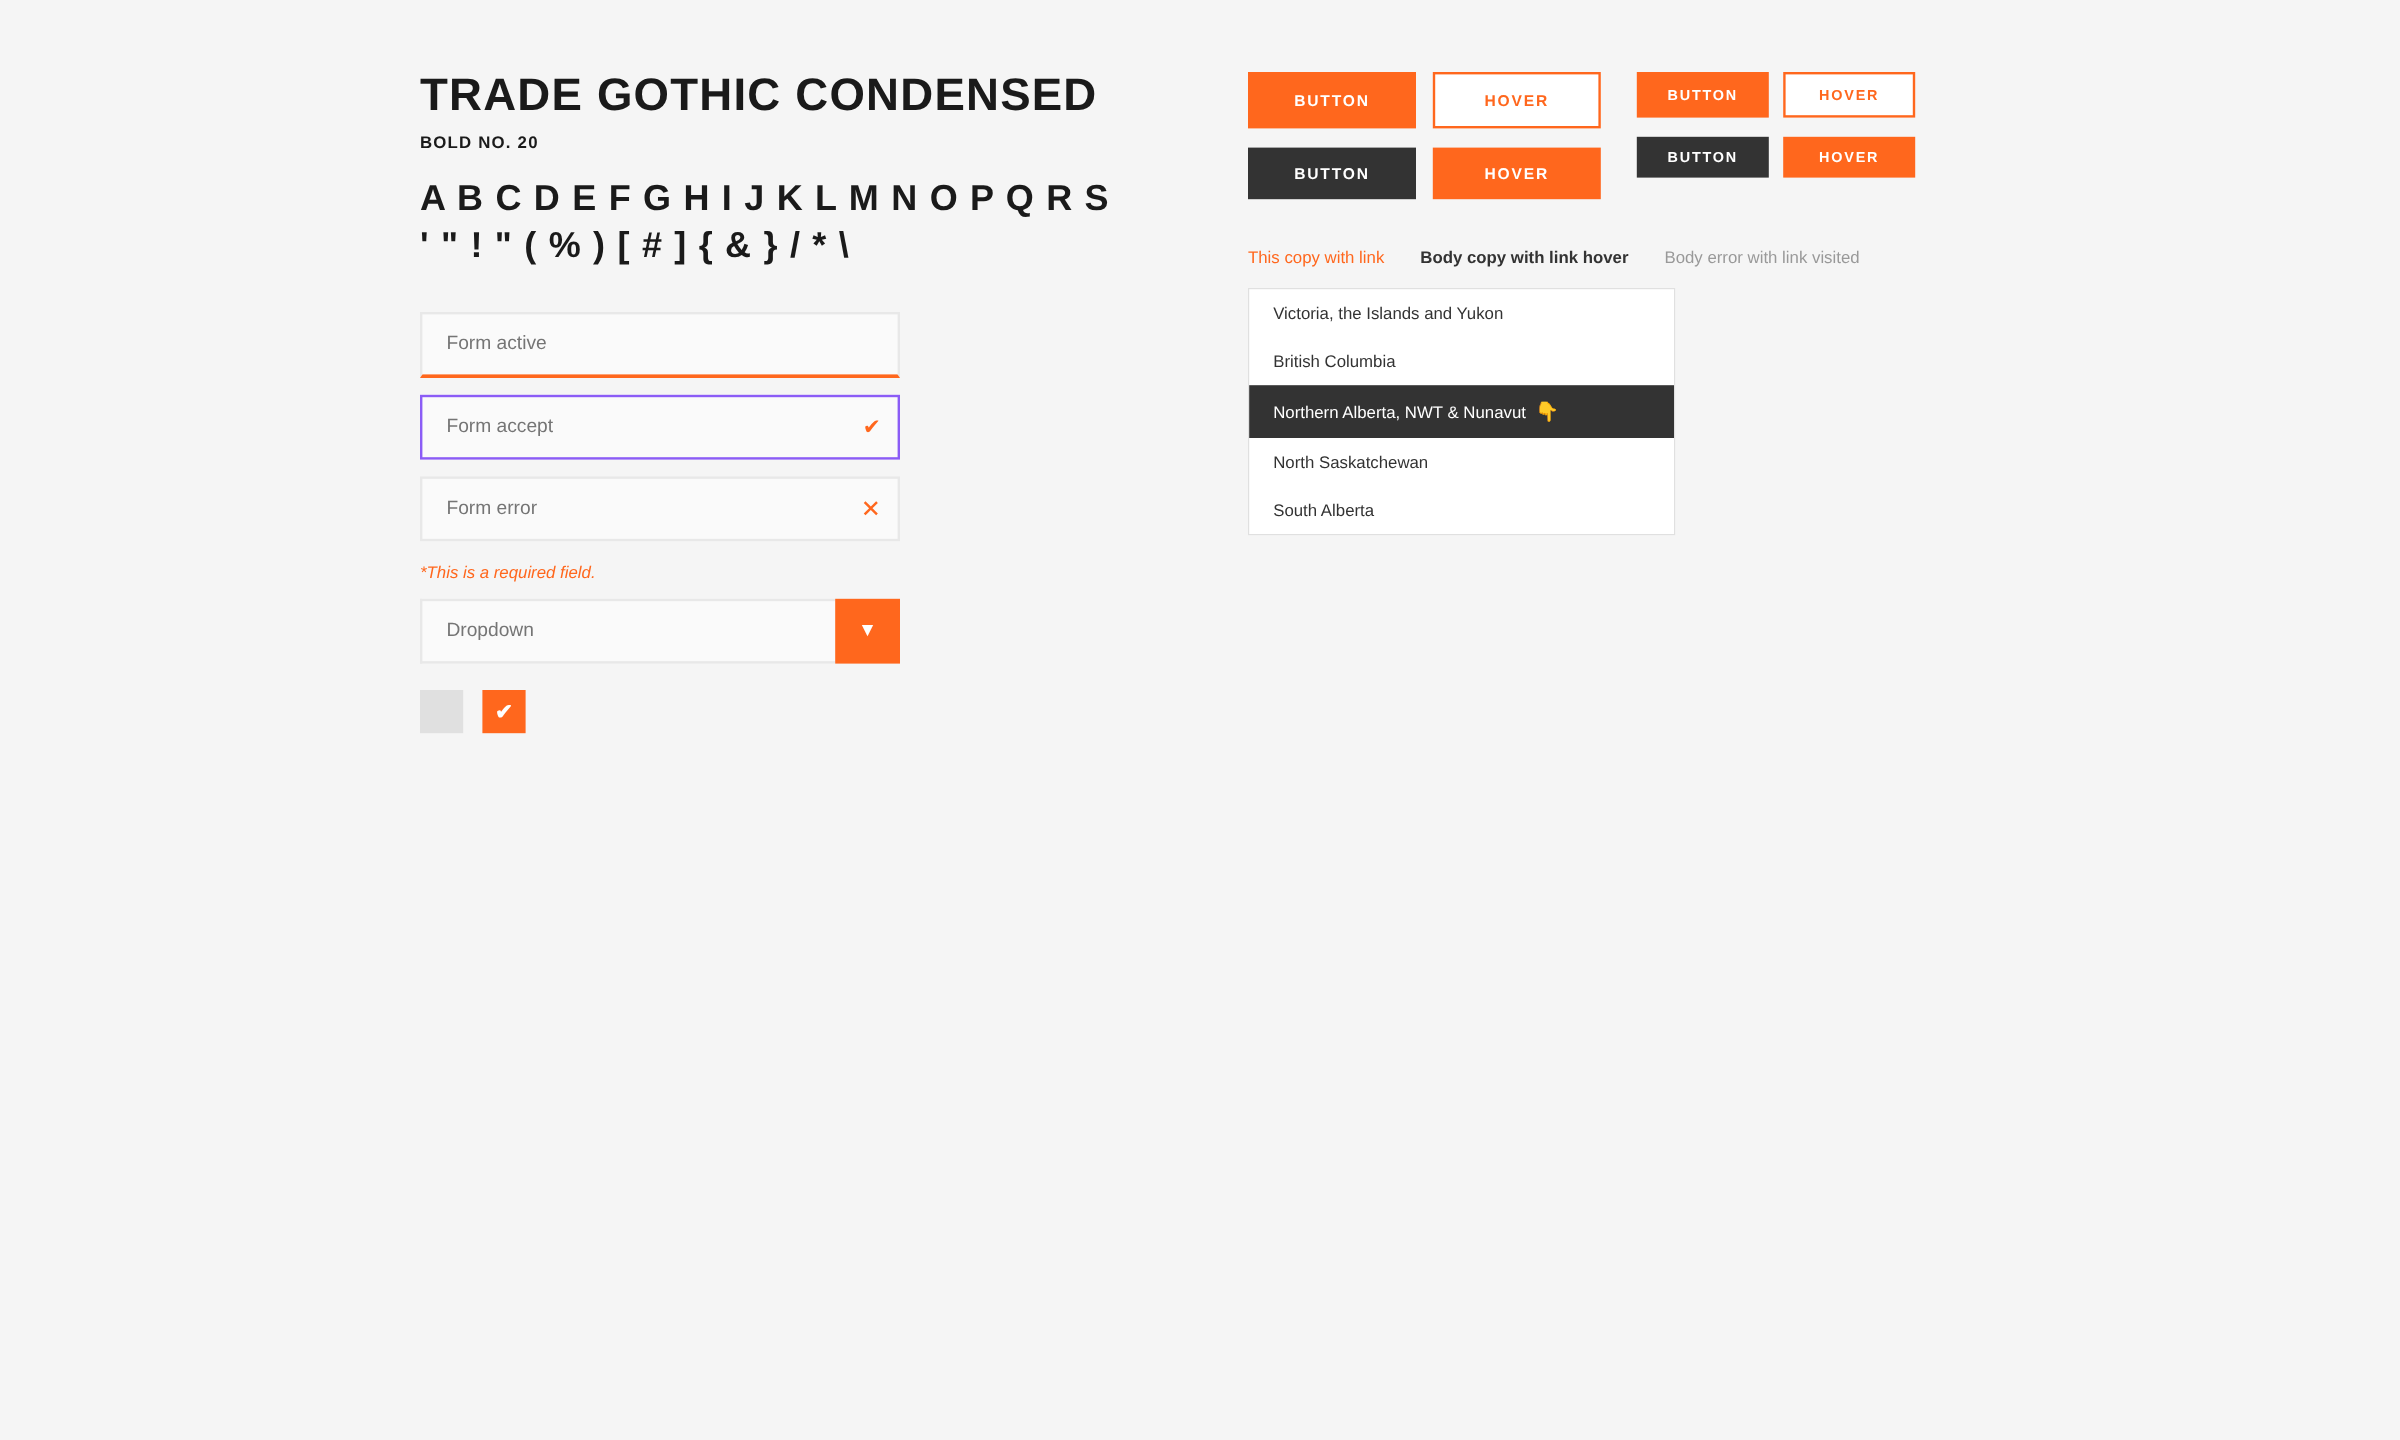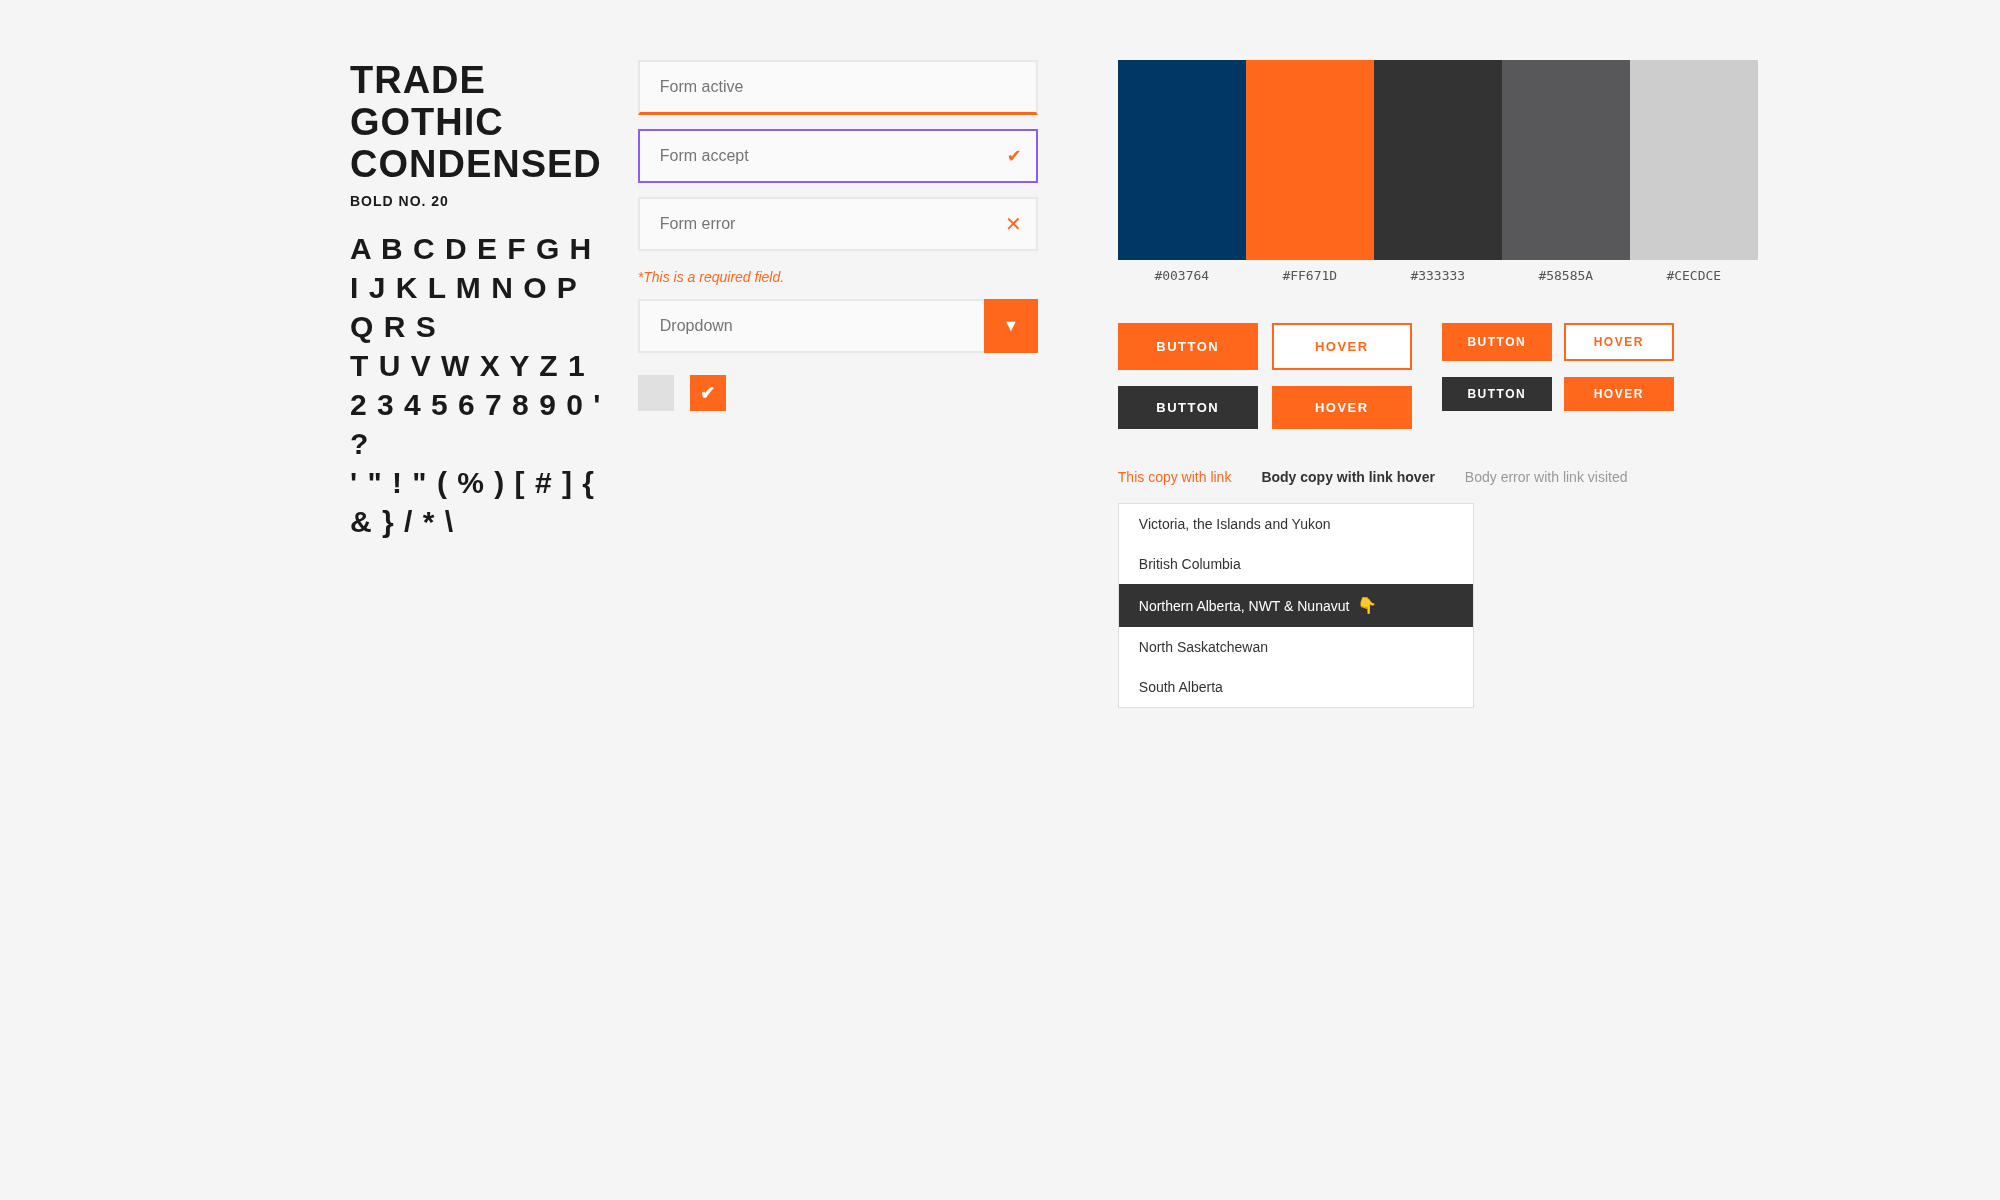--- a/index.html
+++ b/index.html
@@ -15,21 +15,21 @@
       display: grid;
       grid-template-columns: 1fr 1fr;
       gap: 60px 80px;
       max-width: 1300px;
       margin: 0 auto;
     }
 
     
     .left-col {
       display: flex;
-      flex-direction: row;
+      flex-direction: column;
       gap: 36px;
     }
 
     .font-section {}
 
     .font-title {
       font-family: 'Arial Black', 'Trade Gothic', Arial, sans-serif;
       font-weight: 900;
       font-size: 38px;
       letter-spacing: 1px;
@@ -308,21 +308,20 @@
 
 <div class="layout">
 
   <div class="left-col">
 
     <div class="font-section">
       <div class="font-title">TRADE GOTHIC CONDENSED</div>
       <div class="font-subtitle">BOLD NO. 20</div>
       <div class="font-characters">
         <div>A B C D E F G H I J K L M N O P Q R S</div>
-        <div>T U V W X Y Z 1 2 3 4 5 6 7 8 9 0 ' ?</div>
         <div>' " ! " ( % ) [ # ] { &amp; } / * \</div>
       </div>
     </div>
 
     <div class="forms-section">
 
       <div class="form-field">
         <input class="form-input active" type="text" placeholder="Form active" style="">
       </div>
 
@@ -350,42 +349,20 @@
         <div class="checkbox-checked">
           <span class="checkbox-check">✔</span>
         </div>
       </div>
 
     </div>
   </div>
 
   <div class="right-col">
 
-    <div class="color-swatches">
-      <div class="swatch-item">
-        <div class="swatch-block" style="background:#003764;"></div>
-        <div class="swatch-label">#003764</div>
-      </div>
-      <div class="swatch-item">
-        <div class="swatch-block" style="background:#FF671D;"></div>
-        <div class="swatch-label">#FF671D</div>
-      </div>
-      <div class="swatch-item">
-        <div class="swatch-block" style="background:#333333;"></div>
-        <div class="swatch-label">#333333</div>
-      </div>
-      <div class="swatch-item">
-        <div class="swatch-block" style="background:#58585A;"></div>
-        <div class="swatch-label">#58585A</div>
-      </div>
-      <div class="swatch-item">
-        <div class="swatch-block" style="background:#CECDCE;"></div>
-        <div class="swatch-label">#CECDCE</div>
-      </div>
-    </div>
 
     <div style="display:flex; gap:30px; align-items:flex-start;">
 
       <div style="display:flex;flex-direction:column;gap:16px;">
         <div style="display:flex;gap:14px;">
           <button class="btn btn-orange">BUTTON</button>
           <button class="btn btn-orange-outline">HOVER</button>
         </div>
         <div style="display:flex;gap:14px;">
           <button class="btn btn-dark">BUTTON</button>

